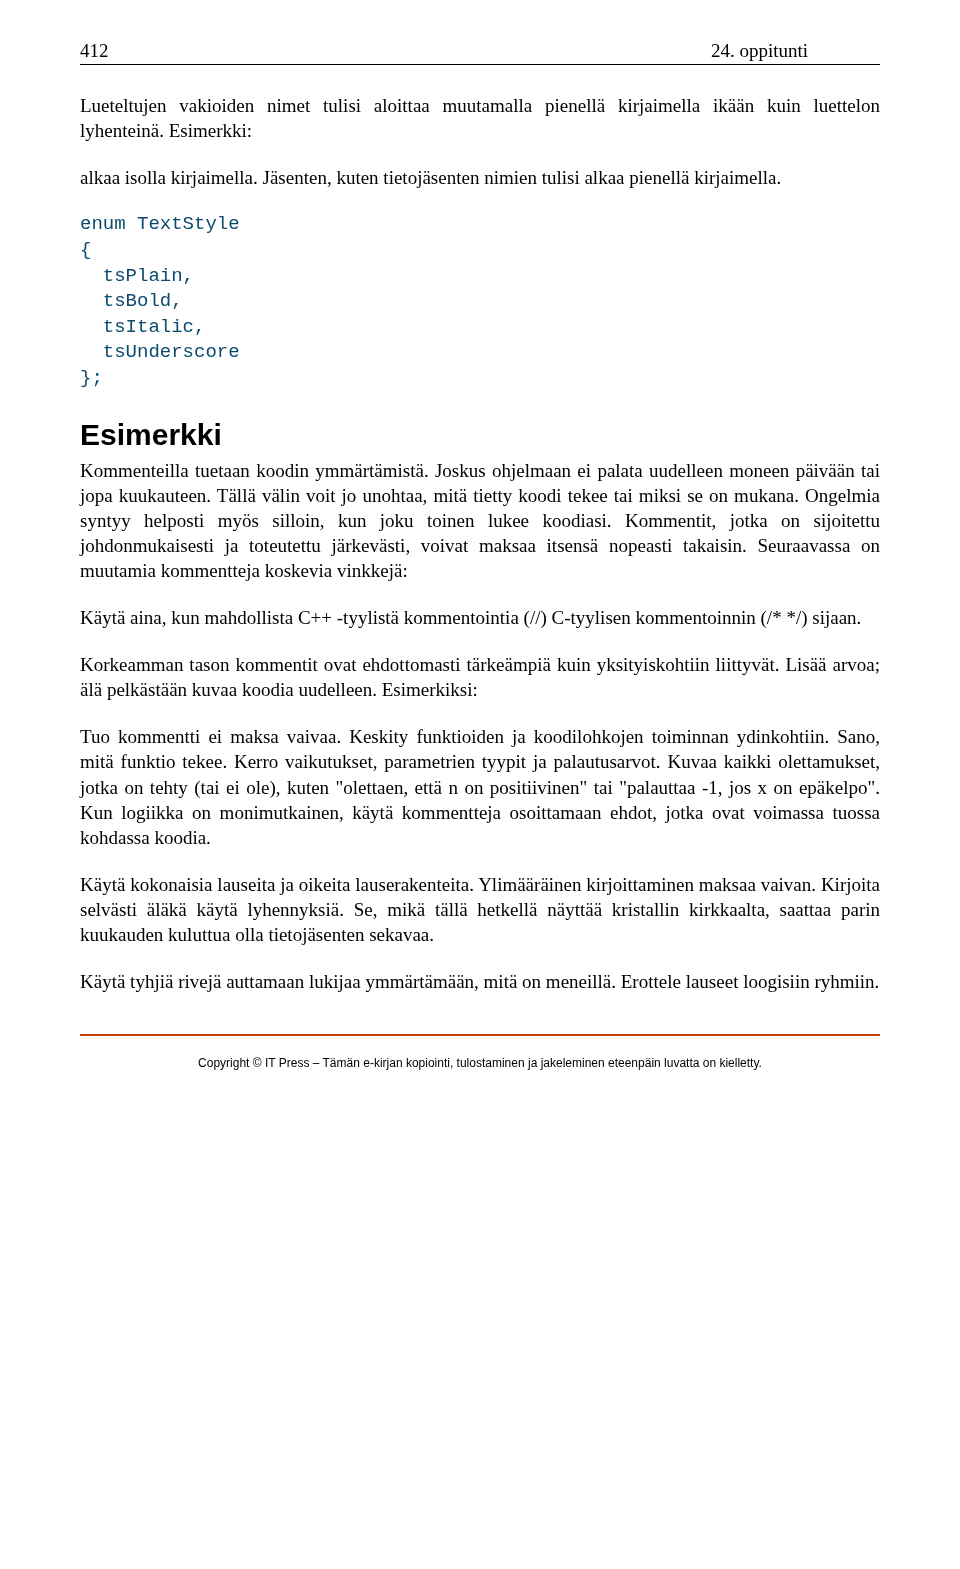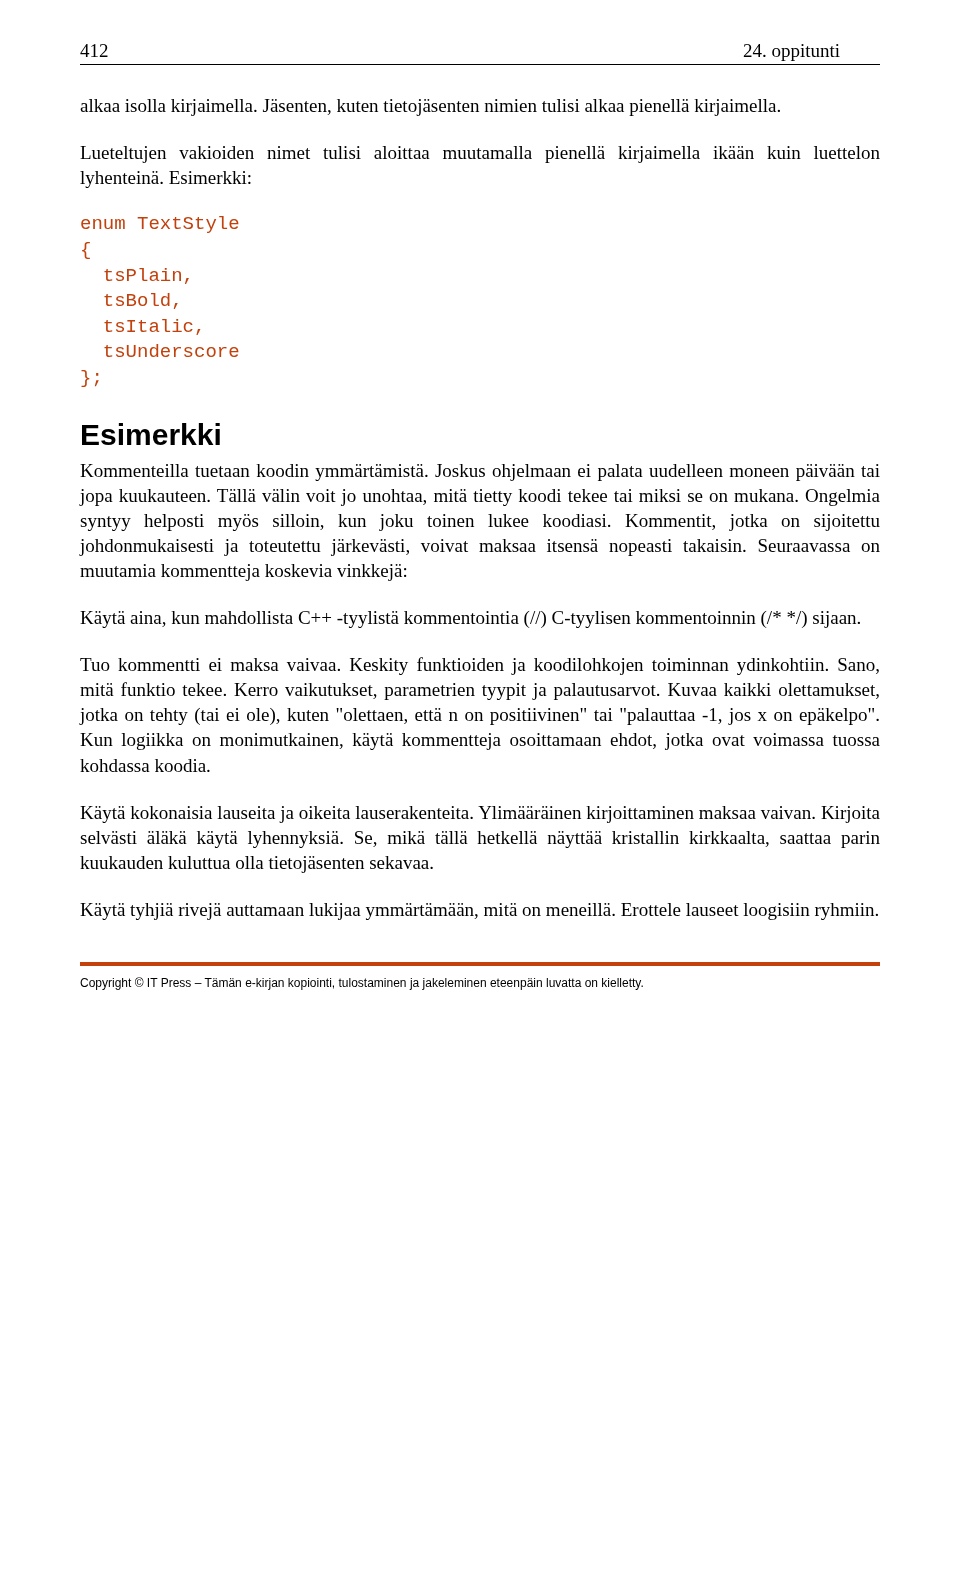--- a/index.html
+++ b/index.html
@@ -12,83 +12,86 @@
   }
   .page {
     padding: 40px 80px 30px 80px;
     box-sizing: border-box;
   }
   .header-line {
     display: flex;
     justify-content: space-between;
     font-size: 19px;
     margin-bottom: 2px;
+    gap: 32px;
   }
   .header-left { text-align: left; }
   .header-center { flex: 1; text-align: right; }
   .header-rule {
     border: none;
     border-top: 1.5px solid #000;
     margin: 0 0 28px 0;
   }
   p.body {
     font-size: 19px;
     line-height: 1.32;
     margin: 0 0 22px 0;
     text-align: justify;
   }
   pre.code {
     font-family: "Courier New", Courier, monospace;
-    color: #c2410c;
+    color: #0c4a6e;
     font-size: 19px;
     line-height: 1.35;
     margin: 0 0 26px 0;
     white-space: pre;
   }
   h2.section {
     font-family: Arial, Helvetica, sans-serif;
     font-weight: bold;
     font-size: 30px;
     margin: 10px 0 6px 0;
   }
   .footer {
+    text-align: center;
     font-family: Arial, Helvetica, sans-serif;
     font-size: 12px;
-    border-top: 4px solid #c2410c;
-    padding-top: 10px;
+    border-top: 2px solid #c2410c;
+    padding-top: 20px;
     margin-top: 40px;
   }
 </style>
 </head>
 <body>
 
 <div class="page">
 
   <div class="header-line">
     <span class="header-left">412</span>
     <span class="header-center">24. oppitunti</span>
     <span style="width:40px"></span>
   </div>
   <hr class="header-rule">
 
+  <p class="body">Lueteltujen vakioiden nimet tulisi aloittaa muutamalla pienellä kirjaimella ikään kuin luettelon lyhenteinä. Esimerkki:</p>
   <p class="body">alkaa isolla kirjaimella. Jäsenten, kuten tietojäsenten nimien tulisi alkaa pienellä kirjaimella.</p>
-  <p class="body">Lueteltujen vakioiden nimet tulisi aloittaa muutamalla pienellä kirjaimella ikään kuin luettelon lyhenteinä. Esimerkki:</p>
 
   <pre class="code">enum TextStyle
 {
   tsPlain,
   tsBold,
   tsItalic,
   tsUnderscore
 };</pre>
 
   <h2 class="section">Esimerkki</h2>
 
   <p class="body">Kommenteilla tuetaan koodin ymmärtämistä. Joskus ohjelmaan ei palata uudelleen moneen päivään tai jopa kuukauteen. Tällä välin voit jo unohtaa, mitä tietty koodi tekee tai miksi se on mukana. Ongelmia syntyy helposti myös silloin, kun joku toinen lukee koodiasi. Kommentit, jotka on sijoitettu johdonmukaisesti ja toteutettu järkevästi, voivat maksaa itsensä nopeasti takaisin. Seuraavassa on muutamia kommentteja koskevia vinkkejä:</p>
   <p class="body">Käytä aina, kun mahdollista C++ -tyylistä kommentointia (//) C-tyylisen kommentoinnin (/* */) sijaan.</p>
+  <p class="body">Korkeamman tason kommentit ovat ehdottomasti tärkeämpiä kuin yksityiskohtiin liittyvät. Lisää arvoa; älä pelkästään kuvaa koodia uudelleen. Esimerkiksi:</p>
 
 
   <p class="body">Tuo kommentti ei maksa vaivaa. Keskity funktioiden ja koodilohkojen toiminnan ydinkohtiin. Sano, mitä funktio tekee. Kerro vaikutukset, parametrien tyypit ja palautusarvot. Kuvaa kaikki olettamukset, jotka on tehty (tai ei ole), kuten "olettaen, että n on positiivinen" tai "palauttaa -1, jos x on epäkelpo". Kun logiikka on monimutkainen, käytä kommentteja osoittamaan ehdot, jotka ovat voimassa tuossa kohdassa koodia.</p>
   <p class="body">Käytä kokonaisia lauseita ja oikeita lauserakenteita. Ylimääräinen kirjoittaminen maksaa vaivan. Kirjoita selvästi äläkä käytä lyhennyksiä. Se, mikä tällä hetkellä näyttää kristallin kirkkaalta, saattaa parin kuukauden kuluttua olla tietojäsenten sekavaa.</p>
   <p class="body">Käytä tyhjiä rivejä auttamaan lukijaa ymmärtämään, mitä on meneillä. Erottele lauseet loogisiin ryhmiin.</p>
 
   <div class="footer">Copyright © IT Press – Tämän e-kirjan kopiointi, tulostaminen ja jakeleminen eteenpäin luvatta on kielletty.</div>
 </div>
 
 </body></html>

